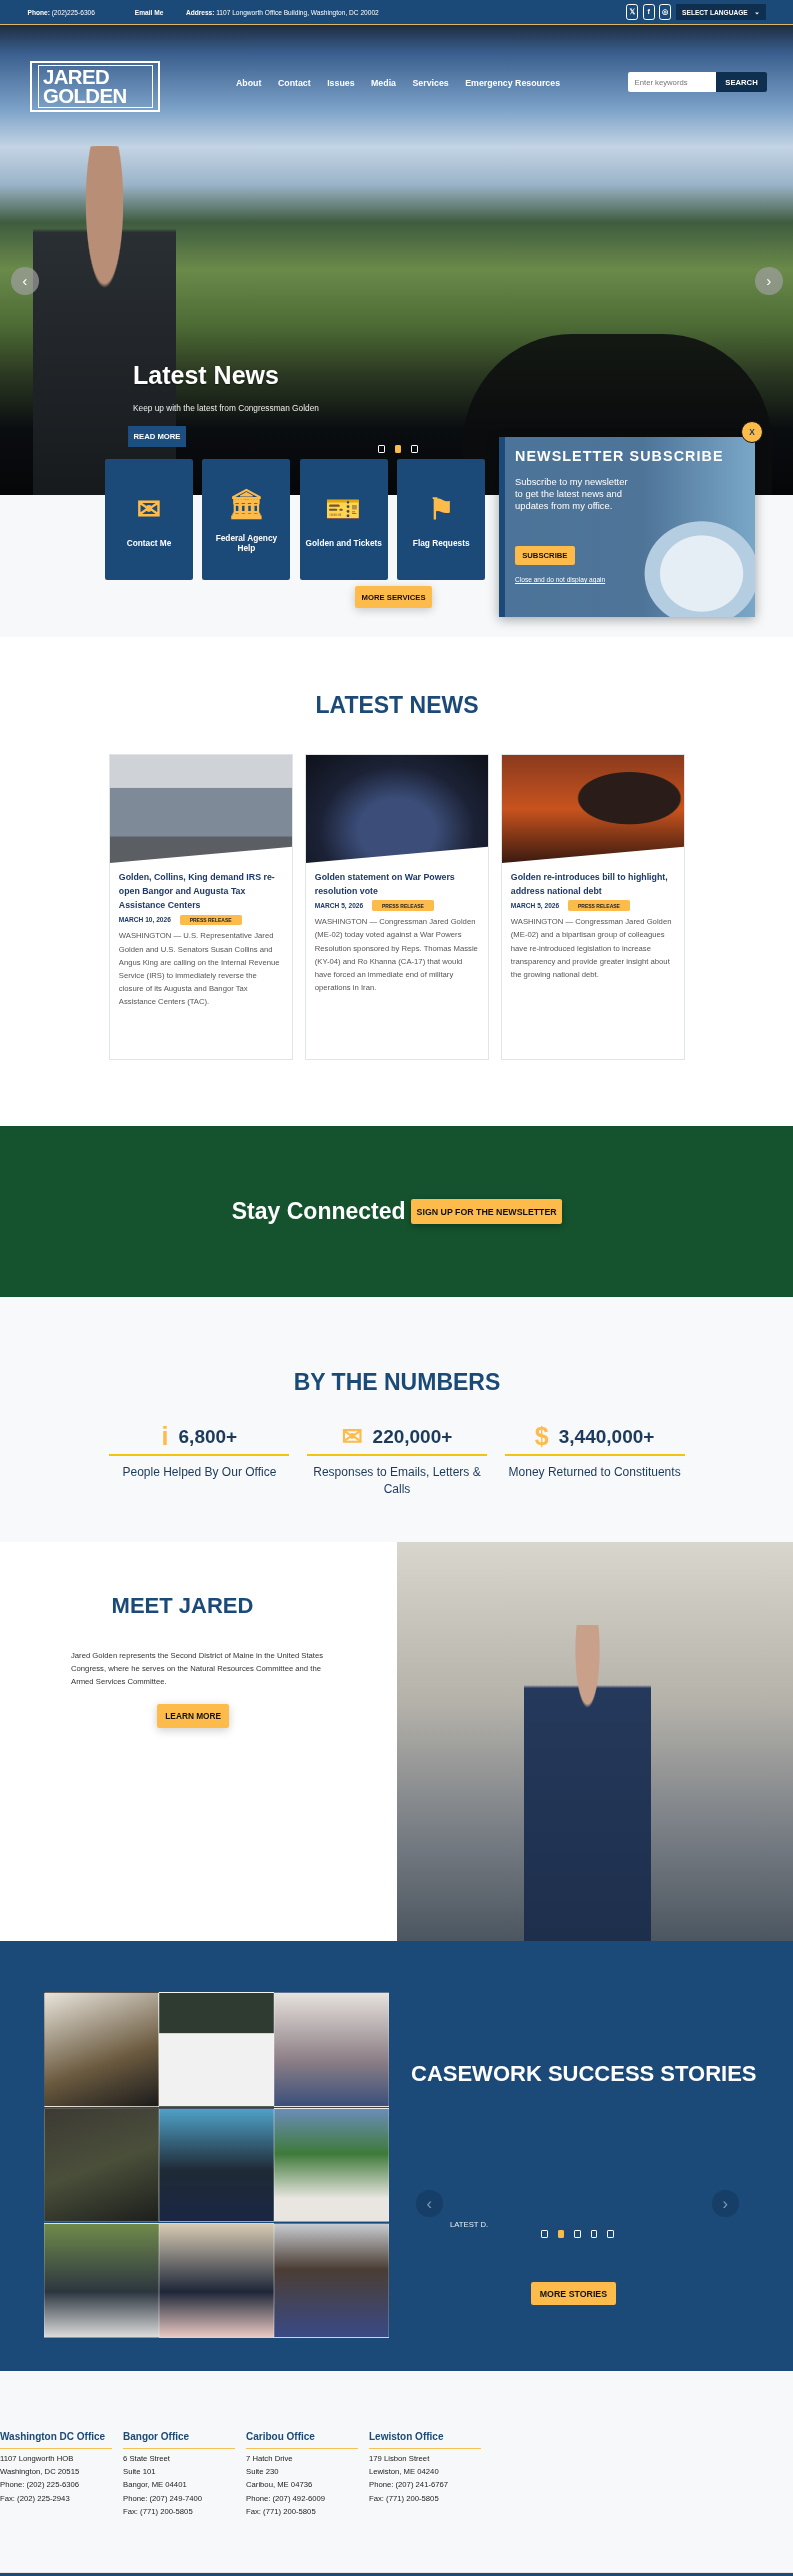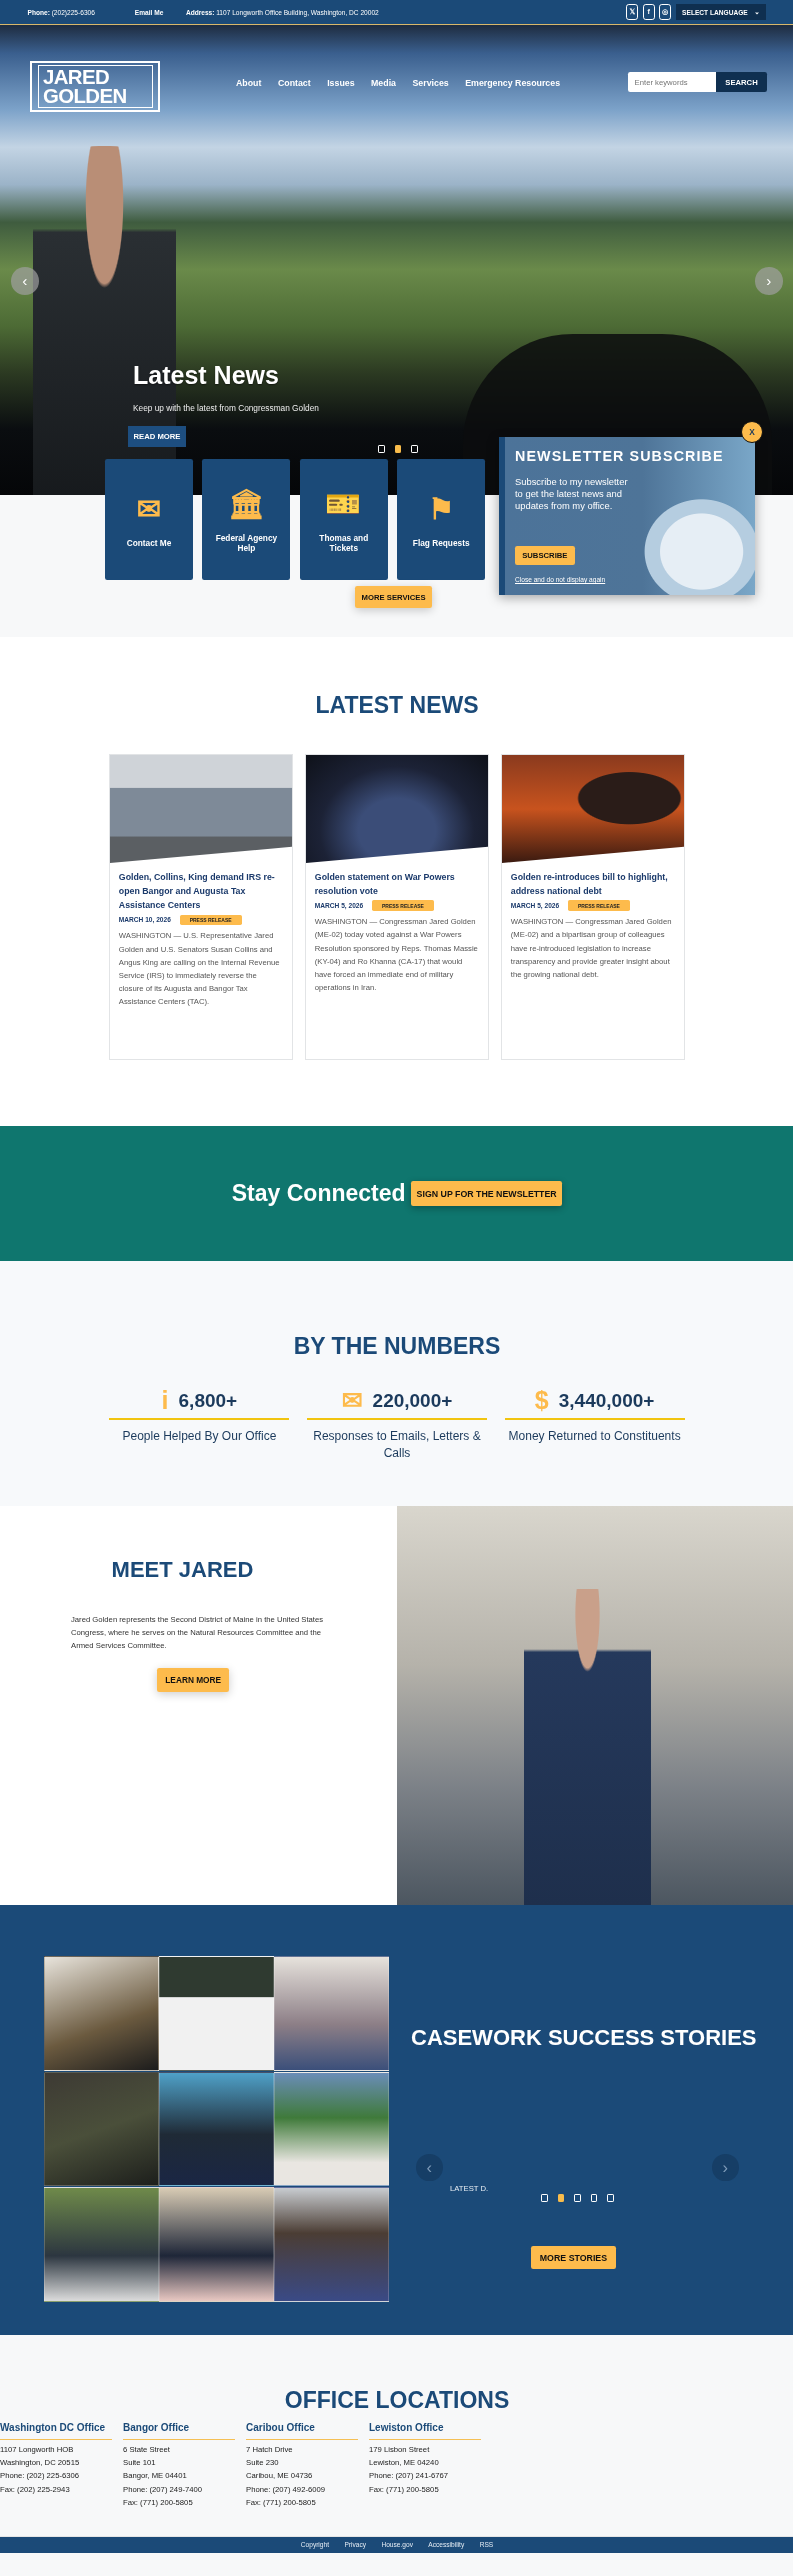--- a/index.html
+++ b/index.html
@@ -25,38 +25,38 @@
 .hero .sub{position:absolute;left:133px;top:378px;font-size:8.3px;color:#eee}
 .readmore{position:absolute;left:128px;top:401px;background:#1d4e80;color:#fff;font-weight:700;font-size:7.7px;padding:6px 5.5px;border-radius:0}
 .dots{position:absolute;display:flex;gap:10px}
 .dot{width:6.6px;height:7.7px;border:1.1px solid #fff;border-radius:1.1px}
 .dot.on{background:#f9bc4b;border-color:#f9bc4b}
 .services{position:relative;height:142px;background:#f7f8f9}
 .svcrow{position:absolute;left:105px;top:-36px;display:flex;gap:9.4px}
 .svc{width:88px;height:121px;background:#1b4a78;border-radius:2.2px;display:flex;flex-direction:column;align-items:center;justify-content:center;color:#fff;font-weight:700;font-size:8.3px;text-align:center;gap:12px;padding:0 4.4px}
 .svc .ic{font-size:29px;color:#fdbb4c;height:35px;display:flex;align-items:center}
 .moresvc{position:absolute;left:355px;top:91px;background:#fdbb4c;color:#111;font-weight:700;font-size:7.7px;padding:6.6px 6.6px;border-radius:2.2px;box-shadow:0 2.2px 10px rgba(0,0,0,.2)}
-.popup{position:absolute;left:499px;top:437px;width:256px;height:158px;background:linear-gradient(90deg,#4c7399 0%,#4e7498 55%,#7aa7c8 100%);border-left:6.6px solid #1b4a78;box-shadow:0 3.3px 11px rgba(0,0,0,.35);padding:11px 0 0 10px;color:#fff;z-index:5;overflow:hidden}
+.popup{position:absolute;left:499px;top:437px;width:256px;height:180px;background:linear-gradient(90deg,#4c7399 0%,#4e7498 55%,#7aa7c8 100%);border-left:6.6px solid #1b4a78;box-shadow:0 3.3px 11px rgba(0,0,0,.35);padding:11px 0 0 10px;color:#fff;z-index:5;overflow:hidden}
 .popup h2{font-size:14.3px;font-weight:900;letter-spacing:1.1px}
 .popup p{margin-top:12px;font-size:9.4px;width:121px;line-height:12px}
 .popup .dome{position:absolute;right:-5.5px;bottom:-11px;width:132px;height:121px;background:radial-gradient(ellipse at 55% 55%,#e6eef5 0 40%,#b5cde0 41% 55%,transparent 56%);}
 .popup .sub{position:absolute;left:10px;top:109px;background:#fdbb4c;color:#111;font-weight:900;font-size:7.7px;padding:5px 7.2px;border-radius:2.2px}
 .popup .close2{position:absolute;left:10px;top:139px;font-size:6.6px;text-decoration:underline}
 .xbtn{position:absolute;left:741px;top:421px;width:22px;height:22px;border-radius:11px;background:#fdbb4c;border:1.1px solid #111;color:#1b3a5c;font-weight:900;font-size:8.3px;display:flex;align-items:center;justify-content:center;z-index:6}
 .news{background:#fff;padding:55px 0 66px}
 .sectitle{text-align:center;color:#1b4a78;font-weight:900;font-size:23px}
 .cards{display:flex;gap:12px;justify-content:center;margin-top:35px}
 .card{width:184px;height:306px;border:0.6px solid #e2e4e6;background:#fff}
 .card .img{height:108px;clip-path:polygon(0 0,100% 0,100% 85%,0 100%)}
 .card .body{padding:6.6px 8.8px}
 .card h3{color:#1b3a6b;font-size:8.8px;line-height:14.3px;font-weight:900}
 .meta{display:flex;align-items:center;gap:8.8px;margin:2.2px 0 4.4px;font-size:6.6px;font-weight:900;color:#1b3a6b}
 .badge{background:#fdbb4c;font-size:5px;padding:2.2px 10px;border-radius:1.7px;color:#222}
 .card p{font-size:7.7px;line-height:13.2px;color:#555}
-.stay{height:135px;background:#0f766e;display:flex;align-items:center;justify-content:center;gap:5.5px}
+.stay{height:171px;background:#14532d;display:flex;align-items:center;justify-content:center;gap:5.5px}
 .stay h2{color:#fff;font-size:23px;font-weight:900}
 .stay a{background:#fdbb4c;color:#111;font-weight:900;font-size:8.8px;padding:7.7px 5.5px;border-radius:2.2px;box-shadow:0 2.2px 7.7px rgba(0,0,0,.3)}
 .numbers{height:245px;background:#f7f9fb;padding-top:72px}
 .numrow{display:flex;justify-content:center;gap:17.6px;margin-top:27.6px}
 .num{width:180px;text-align:center}
 .num .top{display:flex;align-items:center;justify-content:center;gap:10px;border-bottom:2.2px solid #f1c40f;padding-bottom:3.3px;height:32px}
 .num .ic{color:#fdbb4c;font-size:25px;font-weight:900}
 .num .val{font-size:19px;font-weight:900;color:#1b3a5c}
 .num .lbl{margin-top:8.8px;color:#1b3a5c;font-size:12px;line-height:16.5px}
 .meet{display:flex;height:399px;background:#fff}
@@ -137,21 +137,21 @@
     <a class="svc">
         <span class="ic">✉</span>
         <span>Contact Me</span>
       </a>
     <a class="svc">
         <span class="ic">🏛</span>
         <span>Federal Agency Help</span>
       </a>
     <a class="svc">
         <span class="ic">🎫</span>
-        <span>Thomas and Tickets</span>
+        <span>Golden and Tickets</span>
       </a>
     <a class="svc">
         <span class="ic">⚑</span>
         <span>Flag Requests</span>
       </a>
   </div>
   <a class="moresvc">MORE SERVICES</a>
 </div>
 
 <div class="popup">
@@ -266,21 +266,20 @@
     <div class="dot"></div>
     <div class="dot on"></div>
     <div class="dot"></div>
     <div class="dot"></div>
     <div class="dot"></div>
   </div>
   <a class="morestories">MORE STORIES</a>
 </section>
 
 <section class="offices">
-  <h2 class="sectitle">OFFICE LOCATIONS</h2>
   <div class="offrow">
     <div class="off">
         <h4>Washington DC Office</h4>
         <div>1107 Longworth HOB</div>
         <div>Washington, DC 20515</div>
         <div>Phone: (202) 225-6306</div>
         <div>Fax: (202) 225-2943</div>
       </div>
     <div class="off">
         <h4>Bangor Office</h4>

